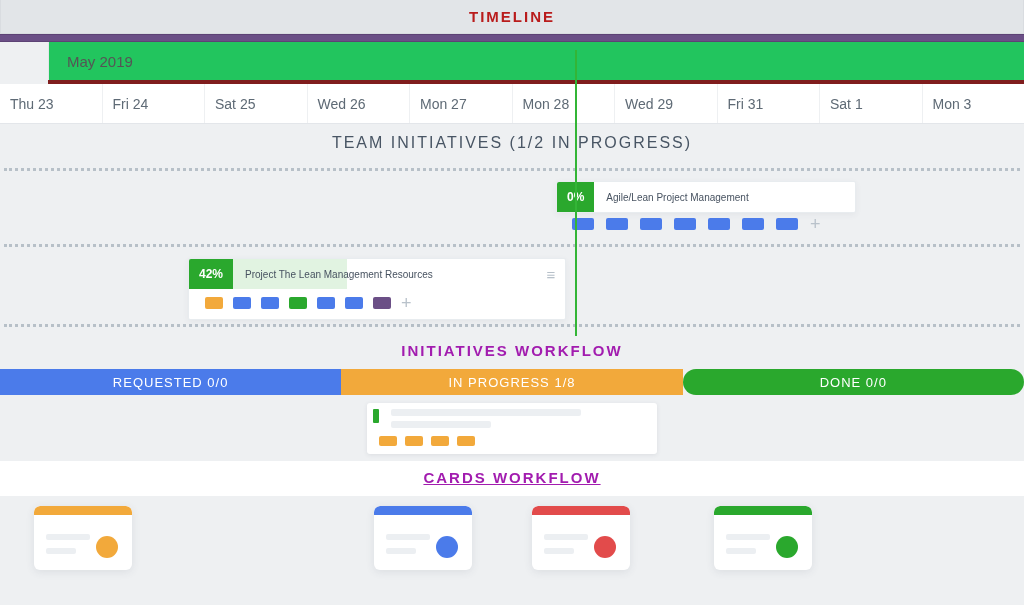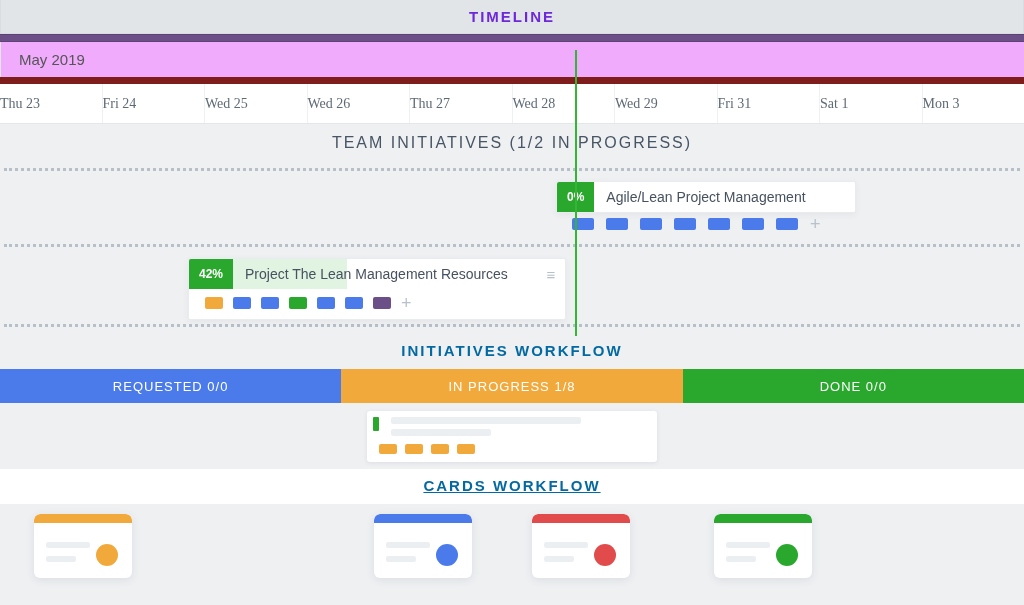--- a/index.html
+++ b/index.html
@@ -17,39 +17,40 @@
   .header-band {
     height: 34px;
     background: #e2e5e8;
     border: 1px solid #d9dce0;
     border-top: none;
     display: flex;
     align-items: center;
     justify-content: center;
   }
   .header-band .title {
-    color: #6d28d9;
+    color: #b91c1c;
     font-weight: 600;
     letter-spacing: 2px;
     font-size: 15px;
   }
   .purple-bar {
     height: 8px;
     background: #6b4f86;
     border-top: 1px solid #5d4275;
     border-bottom: 1px solid #5d4275;
   }
 
   
   .month-row {
     display: flex;
     height: 42px;
-    background: #f0abfc;
-    border-bottom: 7px solid #7f1d1d;
-    position: relative;
+    background: #22c55e;
+    border-bottom: 4px solid #7f1d1d;
+    position: relative;
+    margin-left: 48px;
   }
   .month-cell {
     display: flex;
     align-items: center;
     padding-left: 18px;
     font-size: 15px;
     color: #555;
     border-left: 1px solid #fff;
   }
   .month-cell:first-child { flex: 0 0 768px; }
@@ -61,23 +62,23 @@
     height: 40px;
     background: #fff;
     border-bottom: 1px solid #e3e6ea;
     position: relative;
   }
   .day-cell {
     flex: 1 1 0;
     border-left: 1px solid #eef0f2;
     display: flex;
     align-items: center;
+    padding-left: 10px;
     font-size: 14px;
     color: #5e6a75;
-    font-family: Liberation Serif, serif;
   }
   .day-cell:first-child { border-left: none; }
 
   
   .today-line {
     position: absolute;
     top: 50px;
     left: 575px;
     width: 2px;
     height: 286px;
@@ -133,21 +134,21 @@
     display: flex;
     align-items: center;
     padding: 0 10px;
     border-radius: 2px 0 0 0;
   }
   .init-title {
     flex: 1;
     display: flex;
     align-items: center;
     padding: 0 12px;
-    font-size: 14px;
+    font-size: 10px;
     color: #475260;
     white-space: nowrap;
   }
   .progress-strip {
     position: absolute;
     top: 0; left: 0;
     height: 100%;
     background: rgba(42,168,45,0.14);
     z-index: -1;
   }
@@ -188,44 +189,44 @@
     display: flex;
     gap: 12px;
     align-items: center;
     z-index: 10;
   }
 
   
   .lower-heading {
     background: #eef0f2;
     text-align: center;
-    color: #0369a1;
+    color: #a21caf;
     font-weight: 600;
     letter-spacing: 2px;
     padding: 8px 0 10px;
     font-size: 15px;
     margin-top: 2px;
   }
   .column-header-row {
     display: flex;
-    height: 34px;
+    height: 26px;
   }
   .col-head {
     flex: 1;
     display: flex;
     align-items: center;
     justify-content: center;
     color: #fff;
     font-size: 13px;
     font-weight: 500;
     letter-spacing: 1px;
   }
   .col-head.blue   { background: #4b7bea; }
   .col-head.orange { background: #f2a93b; }
-  .col-head.green  { background: #2aa82d; }
+  .col-head.green  { background: #2aa82d; border-radius: 14px; }
 
   .workflow-body {
     display: flex;
     height: 64px;
     background: #eef0f2;
   }
   .wf-col { flex: 1; position: relative; }
 
   
   .mini-card {
@@ -292,24 +293,24 @@
   </div>
   <div class="purple-bar"></div>
 
   <div class="month-row">
     <div class="month-cell">May 2019</div>
   </div>
 
   <div class="day-row">
     <div class="day-cell">Thu 23</div>
     <div class="day-cell">Fri 24</div>
-    <div class="day-cell">Wed 25</div>
+    <div class="day-cell">Sat 25</div>
     <div class="day-cell">Wed 26</div>
-    <div class="day-cell">Thu 27</div>
-    <div class="day-cell">Wed 28</div>
+    <div class="day-cell">Mon 27</div>
+    <div class="day-cell">Mon 28</div>
     <div class="day-cell">Wed 29</div>
     <div class="day-cell">Fri 31</div>
     <div class="day-cell">Sat 1</div>
     <div class="day-cell">Mon 3</div>
   </div>
 
   <div class="today-line"></div>
 
   <div class="section-heading">TEAM INITIATIVES (1/2 IN PROGRESS)</div>
 

